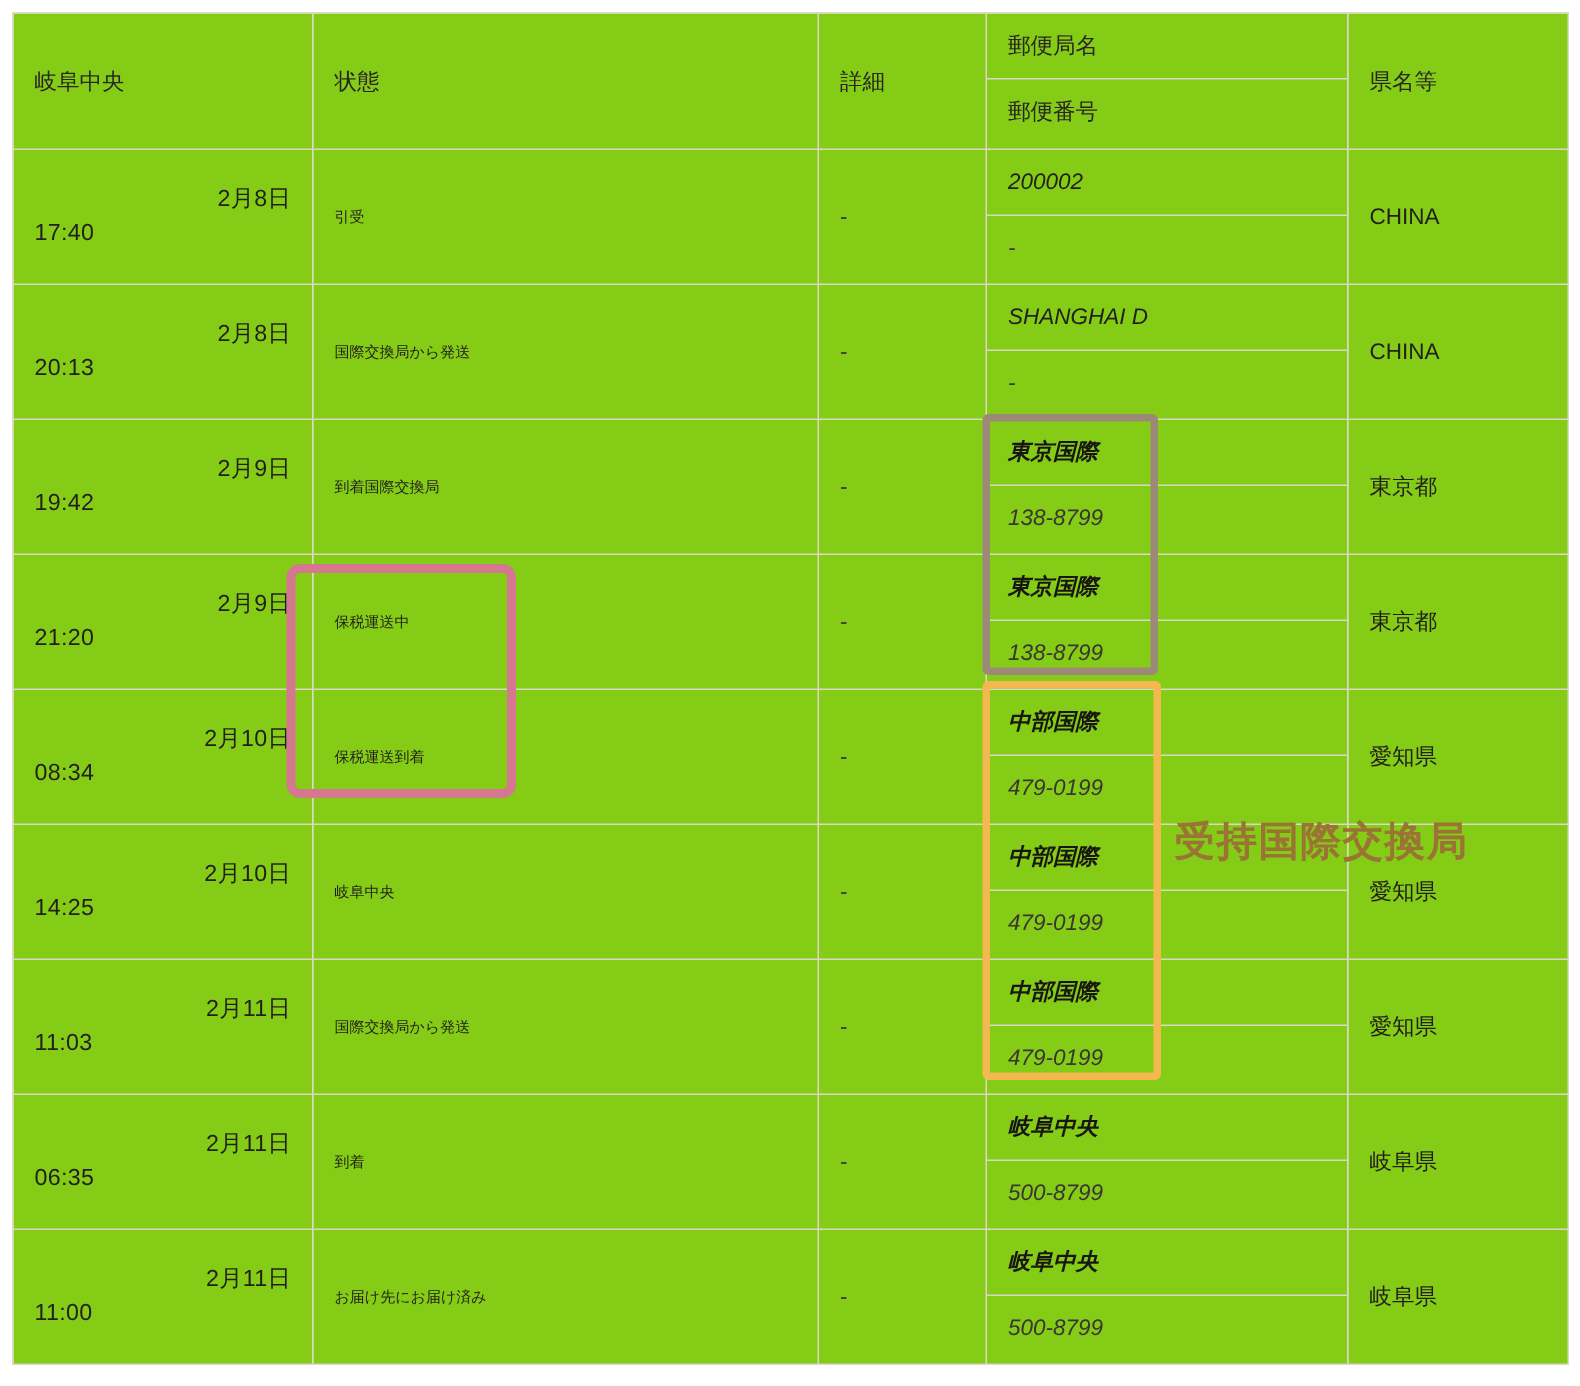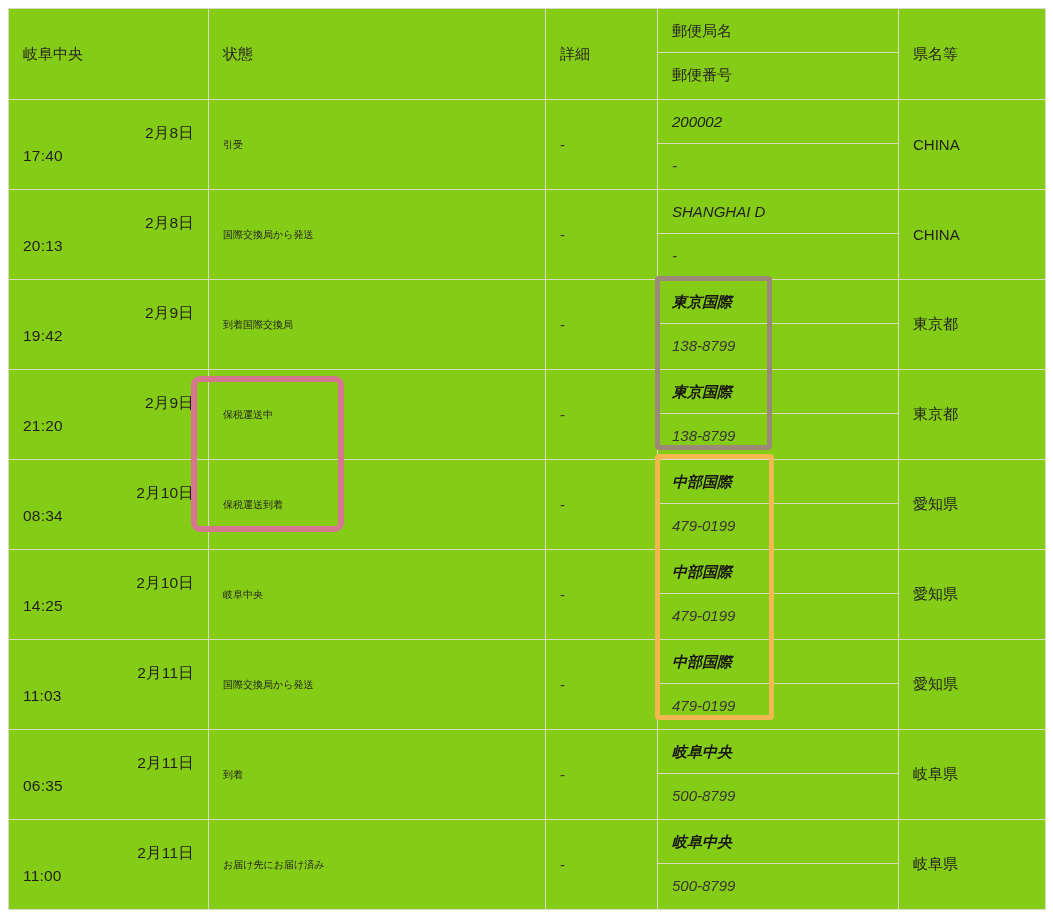--- a/index.html
+++ b/index.html
@@ -296,14 +296,15 @@
           </td>
           <td class="pref-cell">岐阜県</td>
         </tr>
       </tbody>
   </table>
 
   <div class="hl-box hl-pink"></div>
   <div class="hl-box hl-gray"></div>
   <div class="hl-box hl-orange"></div>
 
+  <div class="anno anno-receipt">受持国際交換局</div>
 
 </div>
 
 </body></html>

